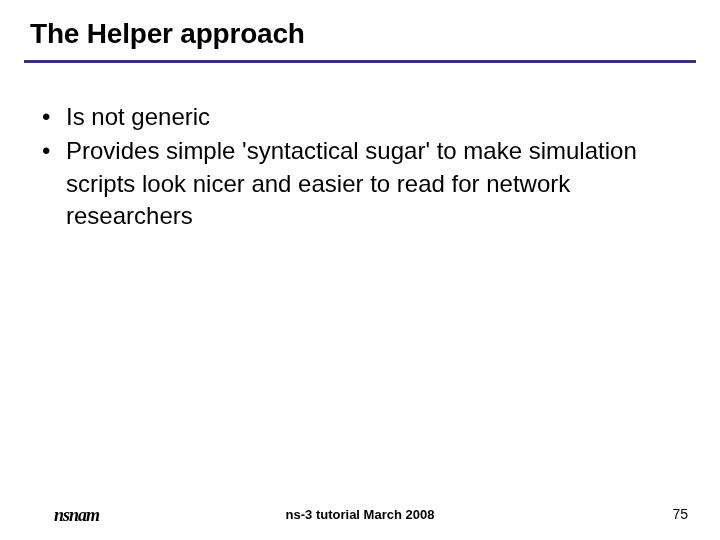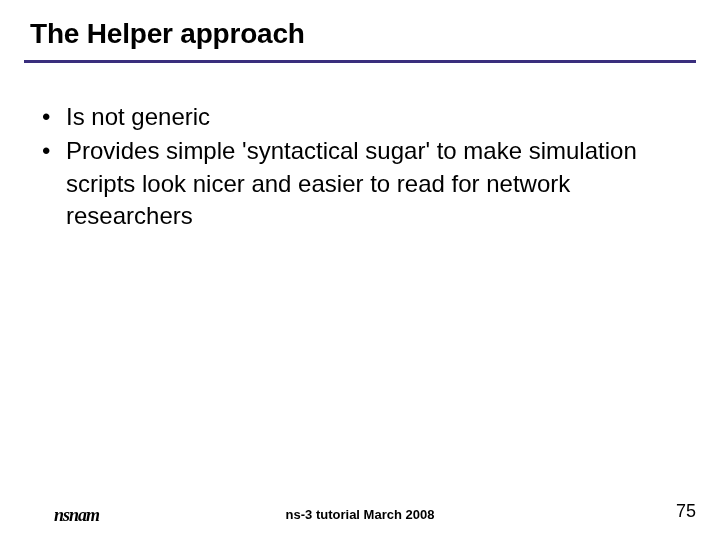--- a/index.html
+++ b/index.html
@@ -8,21 +8,21 @@
   .title-wrap { padding: 18px 11px 0 30px; }
   .title { font-size: 28px; font-weight: bold; letter-spacing: -0.2px; }
   .rule { margin: 10px 24px 0 24px; height: 0; border-top: 3px solid #3a2e7d; }
   .body { padding: 38px 40px 0 40px; }
   ul.bullets { list-style: none; }
   ul.bullets > li { position: relative; padding-left: 26px; font-size: 24px; line-height: 1.35; margin-bottom: 2px; }
   ul.bullets > li::before { content: "•"; position: absolute; left: 2px; top: 0; font-size: 24px; }
   .footer { position: absolute; left: 0; right: 0; bottom: 14px; height: 30px; }
   .logo { position: absolute; left: 34px; bottom: 0; font-style: italic; font-weight: 900; font-size: 18px; letter-spacing: -1px; font-family: Georgia, "Times New Roman", serif; margin-left: 20px; }
   .foot-center { position: absolute; left: 0; right: 0; bottom: 4px; text-align: center; font-size: 13px; font-weight: bold; }
-  .pagenum { position: absolute; right: 24px; bottom: 4px; font-size: 18px; }
+  .pagenum { position: absolute; right: 32px; bottom: 4px; font-size: 14px; }
 </style>
 </head>
 <body>
 
 <div class="slide">
   <div class="title-wrap">
     <h1 class="title">The Helper approach</h1>
   </div>
   <div class="rule"></div>
   <div class="body">

